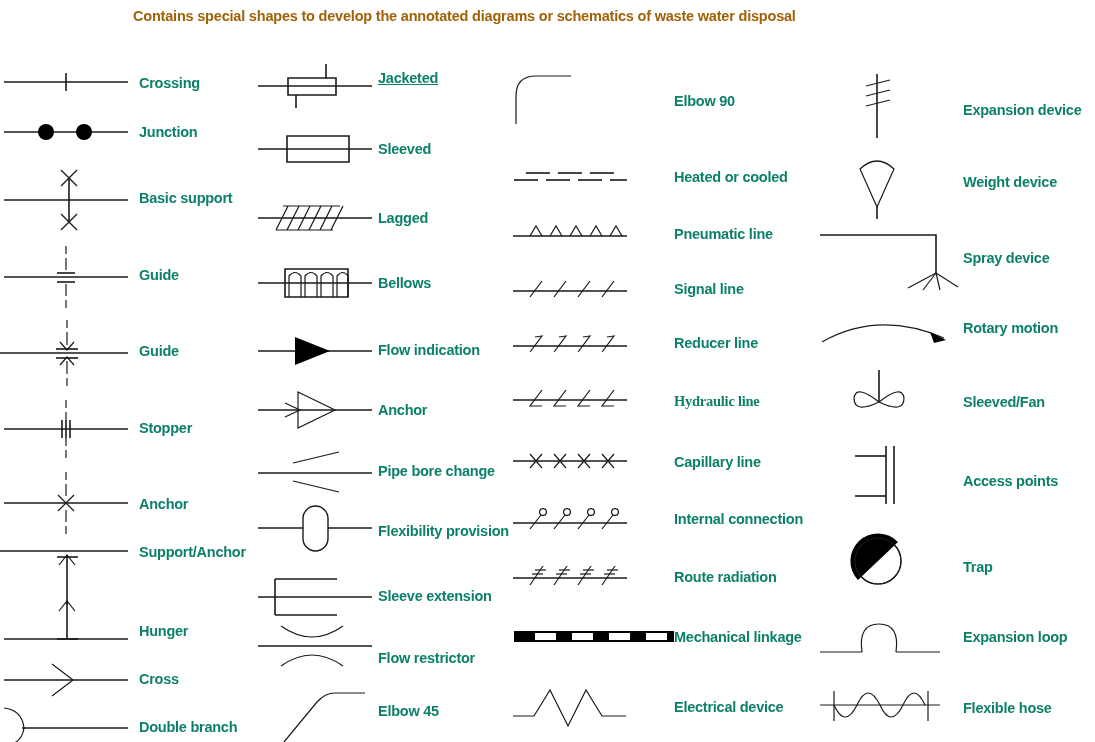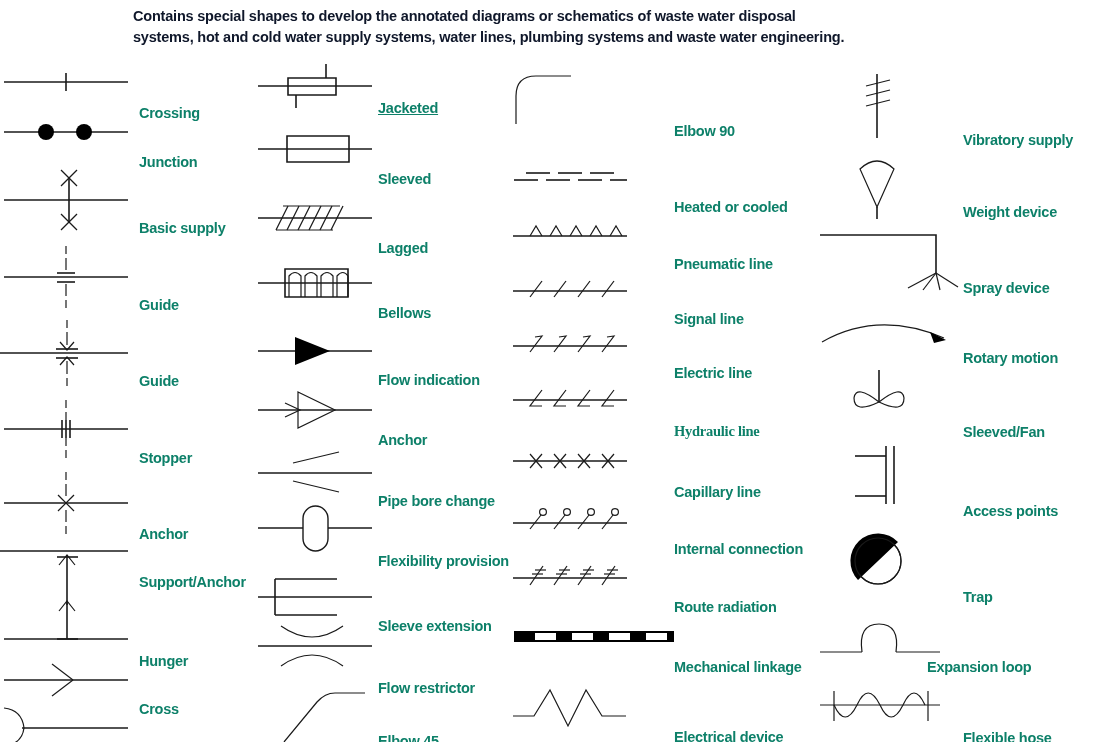--- a/index.html
+++ b/index.html
@@ -18,39 +18,38 @@
   #stage {
     position: relative;
     width: 1095px;
     height: 742px;
   }
   .intro {
     position: absolute;
     left: 133px;
     top: 6px;
     width: 840px;
-    color: #0f172a;
+    color: #a16207;
     font-family: "Liberation Sans", sans-serif;
     font-size: 14.5px;
     font-weight: 700;
     line-height: 21px;
     letter-spacing: -0.2px;
   }
   .intro span { display: block; }
 
   .label {
     position: absolute;
     color: #0d8069;
     font-family: "Liberation Sans", sans-serif;
     font-size: 14.5px;
     font-weight: 700;
     letter-spacing: -0.25px;
     white-space: nowrap;
     line-height: 1;
-    margin-top: 30px;
   }
   .sym {
     position: absolute;
     overflow: visible;
   }
   svg.sym line,
   svg.sym path,
   svg.sym polyline,
   svg.sym rect,
   svg.sym circle,
@@ -63,21 +62,20 @@
   .fil { fill: #000000; stroke: none; }
   .fil-o { fill: #ffffff; stroke: #1a1a1a; stroke-width: 1.4; }
 </style>
 </head>
 <body>
 
 <div id="stage">
 
   <div class="intro">
     <span>Contains special shapes to develop the annotated diagrams or schematics of waste water disposal</span>
-    <span>systems, hot and cold water supply systems, water lines, plumbing systems and waste water engineering.</span>
   </div>
 
   <svg class="sym" style="left:0px;top:68px;" width="132" height="28" viewBox="0 0 132 28">
     <line class="stk" x1="4" y1="14" x2="128" y2="14"></line>
     <line class="stk" x1="66" y1="5" x2="66" y2="23"></line>
   </svg>
   <div class="label" style="left:139px;top:76px;">Crossing</div>
 
   <svg class="sym" style="left:0px;top:118px;" width="132" height="28" viewBox="0 0 132 28">
     <line class="stk" x1="4" y1="14" x2="128" y2="14"></line>
@@ -87,21 +85,21 @@
   <div class="label" style="left:139px;top:125px;">Junction</div>
 
   <svg class="sym" style="left:0px;top:162px;" width="132" height="76" viewBox="0 0 132 76">
     <line class="stk" x1="4" y1="38" x2="128" y2="38"></line>
     <line class="stk" x1="69" y1="16" x2="69" y2="60"></line>
     <line class="stk-thin" x1="61" y1="8" x2="77" y2="24"></line>
     <line class="stk-thin" x1="77" y1="8" x2="61" y2="24"></line>
     <line class="stk-thin" x1="61" y1="52" x2="77" y2="68"></line>
     <line class="stk-thin" x1="77" y1="52" x2="61" y2="68"></line>
   </svg>
-  <div class="label" style="left:139px;top:191px;">Basic supply</div>
+  <div class="label" style="left:139px;top:191px;">Basic support</div>
 
   <svg class="sym" style="left:0px;top:244px;" width="132" height="66" viewBox="0 0 132 66">
     <line class="stk" x1="4" y1="33" x2="128" y2="33"></line>
     <line class="stk-thin" x1="66" y1="2" x2="66" y2="10"></line>
     <line class="stk-thin" x1="66" y1="14" x2="66" y2="26"></line>
     <line class="stk-thin" x1="66" y1="40" x2="66" y2="52"></line>
     <line class="stk-thin" x1="66" y1="56" x2="66" y2="64"></line>
     <line class="stk" x1="57" y1="29" x2="75" y2="29"></line>
     <line class="stk" x1="57" y1="38" x2="75" y2="38"></line>
   </svg>
@@ -291,21 +289,21 @@
   </svg>
   <div class="label" style="left:674px;top:282px;">Signal line</div>
 
   <svg class="sym" style="left:510px;top:330px;" width="120" height="26" viewBox="0 0 120 26">
     <line class="stk" x1="3" y1="16" x2="117" y2="16"></line>
     <path class="stk-thin" d="M 20 22 L 32 6 L 25 7"></path>
     <path class="stk-thin" d="M 44 22 L 56 6 L 49 7"></path>
     <path class="stk-thin" d="M 68 22 L 80 6 L 73 7"></path>
     <path class="stk-thin" d="M 92 22 L 104 6 L 97 7"></path>
   </svg>
-  <div class="label" style="left:674px;top:336px;">Electric line</div>
+  <div class="label" style="left:674px;top:336px;">Reducer line</div>
 
   <svg class="sym" style="left:510px;top:386px;" width="120" height="26" viewBox="0 0 120 26">
     <line class="stk" x1="3" y1="14" x2="117" y2="14"></line>
     <path class="stk-thin" d="M 32 4 L 20 20 L 32 20"></path>
     <path class="stk-thin" d="M 56 4 L 44 20 L 56 20"></path>
     <path class="stk-thin" d="M 80 4 L 68 20 L 80 20"></path>
     <path class="stk-thin" d="M 104 4 L 92 20 L 104 20"></path>
   </svg>
   <div class="label" style="left:674px;top:394px;font-family:Liberation Serif, serif;">Hydraulic line</div>
 
@@ -371,21 +369,21 @@
     <polyline class="stk-thin" points="3,34 24,34 40,8 58,44 76,8 92,34 116,34"></polyline>
   </svg>
   <div class="label" style="left:674px;top:700px;text-align:right;">Electrical device</div>
 
   <svg class="sym" style="left:840px;top:70px;" width="90" height="70" viewBox="0 0 90 70">
     <line class="stk" x1="37" y1="4" x2="37" y2="68"></line>
     <line class="stk-thin" x1="26" y1="16" x2="50" y2="10"></line>
     <line class="stk-thin" x1="26" y1="26" x2="50" y2="20"></line>
     <line class="stk-thin" x1="26" y1="36" x2="50" y2="30"></line>
   </svg>
-  <div class="label" style="left:963px;top:103px;">Vibratory supply</div>
+  <div class="label" style="left:963px;top:103px;">Expansion device</div>
 
   <svg class="sym" style="left:840px;top:155px;" width="90" height="66" viewBox="0 0 90 66">
     <path class="stk-thin" d="M 20 14 Q 37 -2 54 14 L 37 52 Z"></path>
     <line class="stk" x1="37" y1="52" x2="37" y2="64"></line>
   </svg>
   <div class="label" style="left:963px;top:175px;">Weight device</div>
 
   <svg class="sym" style="left:818px;top:228px;" width="160" height="62" viewBox="0 0 160 62">
     <polyline class="stk" points="2,7 118,7 118,45"></polyline>
     <g class="stk-thin">
@@ -423,21 +421,21 @@
     <path class="fil" d="M 38 27 L 58 8 A 26 26 0 1 0 18 46 Z"></path>
     <circle class="stk-thin" cx="38" cy="27" r="23" fill="none"></circle>
   </svg>
   <div class="label" style="left:963px;top:560px;">Trap</div>
 
   <svg class="sym" style="left:818px;top:612px;" width="130" height="44" viewBox="0 0 130 44">
     <line class="stk-thin" x1="2" y1="40" x2="44" y2="40"></line>
     <line class="stk-thin" x1="78" y1="40" x2="122" y2="40"></line>
     <path class="stk-thin" d="M 44 40 Q 40 12 61 12 Q 82 12 78 40"></path>
   </svg>
-  <div class="label" style="left:927px;top:630px;">Expansion loop</div>
+  <div class="label" style="left:963px;top:630px;">Expansion loop</div>
 
   <svg class="sym" style="left:818px;top:683px;" width="130" height="46" viewBox="0 0 130 46">
     <line class="stk-thin" x1="2" y1="22" x2="122" y2="22"></line>
     <line class="stk-thin" x1="16" y1="8" x2="16" y2="38"></line>
     <line class="stk-thin" x1="110" y1="8" x2="110" y2="38"></line>
     <path class="stk-thin" d="M 16 22 Q 27 46 39 22 Q 50 -2 62 22 Q 73 46 85 22 Q 96 -2 107 22" fill="#ffffff"></path>
   </svg>
   <div class="label" style="left:963px;top:701px;">Flexible hose</div>
 
 </div>

